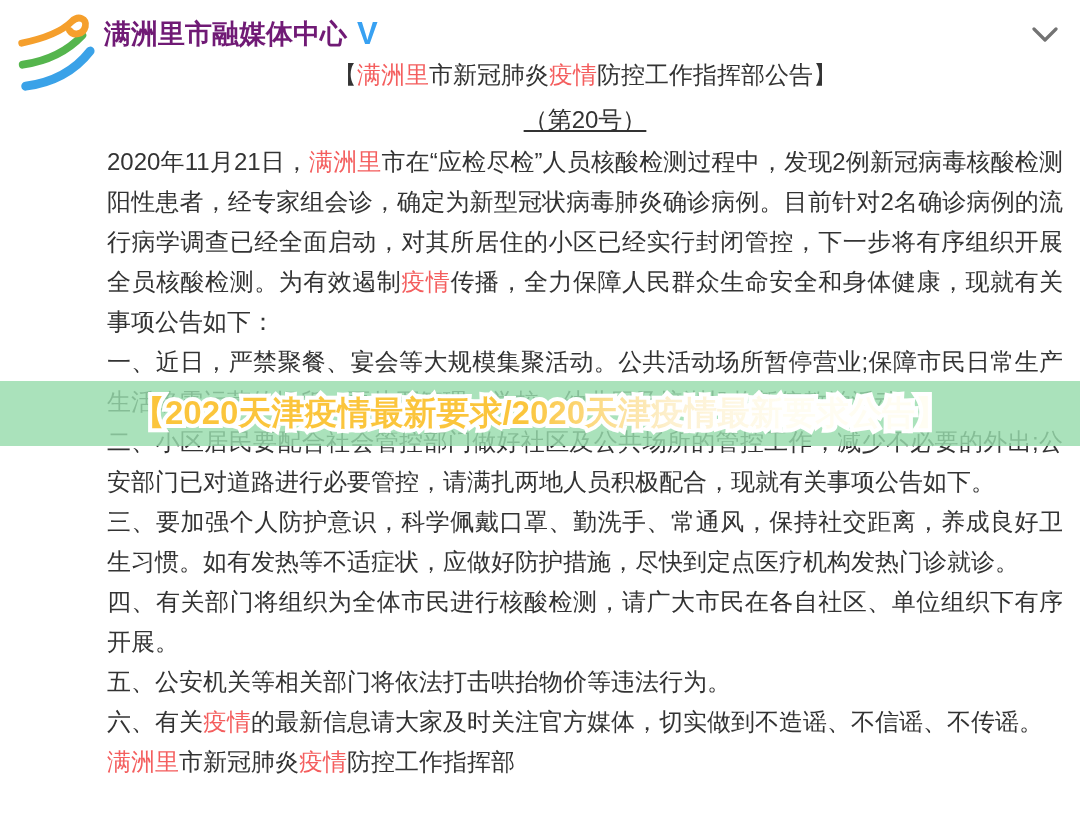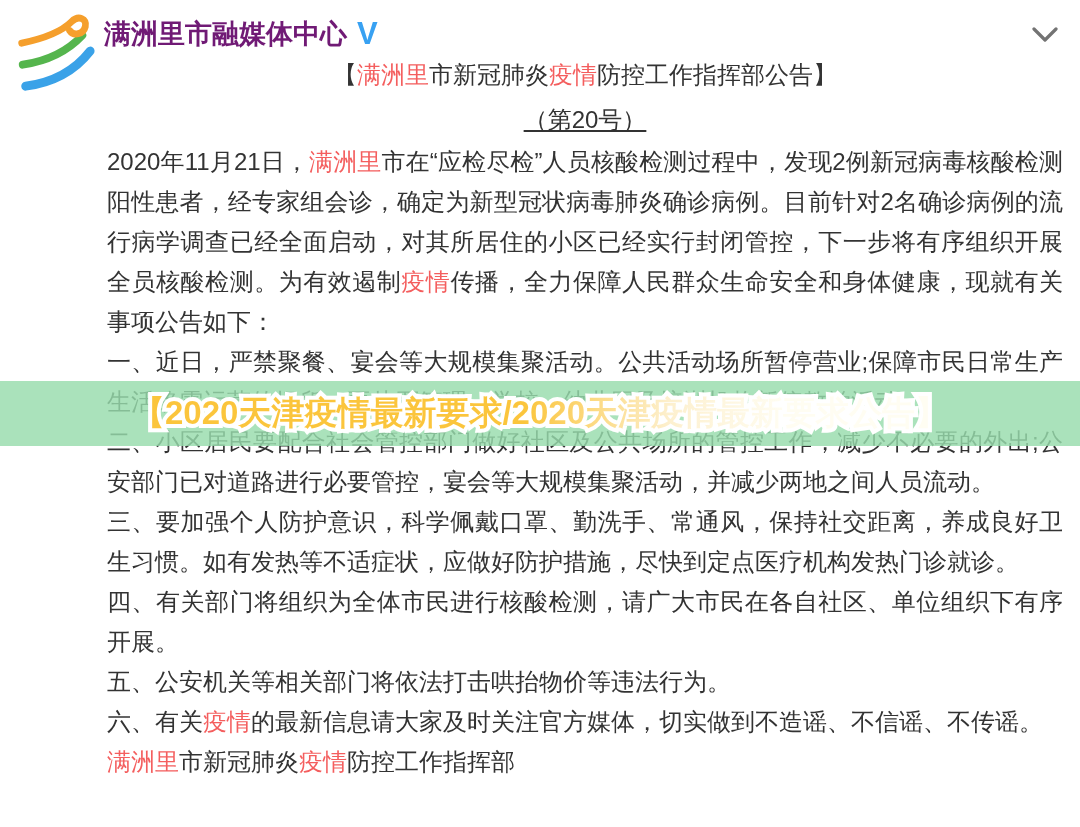--- a/index.html
+++ b/index.html
@@ -61,21 +61,21 @@
       <polyline points="2,3 13,14 24,3" fill="none" stroke="#737373" stroke-width="3.2" stroke-linecap="round" stroke-linejoin="round"></polyline>
     </svg>
   </div>
 
   <div class="content">
     <div id="flow">
         <div class="para title-line"><span>【</span><span class="hl">满洲里</span><span>市新冠肺炎</span><span class="hl">疫情</span><span>防控工作指挥部公告】</span></div>
         <div class="para subtitle-line"><span>（第20号）</span></div>
         <div class="para "><span>2020年11月21日，</span><span class="hl">满洲里</span><span>市在“应检尽检”人员核酸检测过程中，发现2例新冠病毒核酸检测阳性患者，经专家组会诊，确定为新型冠状病毒肺炎确诊病例。目前针对2名确诊病例的流行病学调查已经全面启动，对其所居住的小区已经实行封闭管控，下一步将有序组织开展全员核酸检测。为有效遏制</span><span class="hl">疫情</span><span>传播，全力保障人民群众生命安全和身体健康，现就有关事项公告如下：</span></div>
         <div class="para "><span>一、近日，严禁聚餐、宴会等大规模集聚活动。公共活动场所暂停营业;保障市民日常生产生活确需运营的场所，要从严管理。学校、幼儿园及培训机构暂停教学活动。</span></div>
-        <div class="para "><span>二、小区居民要配合社会管控部门做好社区及公共场所的管控工作，减少不必要的外出;公安部门已对道路进行必要管控，宴会等大规模集聚活动，并减少两地之间人员流动。</span></div>
+        <div class="para "><span>二、小区居民要配合社会管控部门做好社区及公共场所的管控工作，减少不必要的外出;公安部门已对道路进行必要管控，请满扎两地人员积极配合，现就有关事项公告如下。</span></div>
         <div class="para "><span>三、要加强个人防护意识，科学佩戴口罩、勤洗手、常通风，保持社交距离，养成良好卫生习惯。如有发热等不适症状，应做好防护措施，尽快到定点医疗机构发热门诊就诊。</span></div>
         <div class="para "><span>四、有关部门将组织为全体市民进行核酸检测，请广大市民在各自社区、单位组织下有序开展。</span></div>
         <div class="para "><span>五、公安机关等相关部门将依法打击哄抬物价等违法行为。</span></div>
         <div class="para "><span>六、有关</span><span class="hl">疫情</span><span>的最新信息请大家及时关注官方媒体，切实做到不造谣、不信谣、不传谣。</span></div>
         <div class="para signature"><span class="hl">满洲里</span><span>市新冠肺炎</span><span class="hl">疫情</span><span>防控工作指挥部</span></div>
       </div>
 
     <div class="para dateline">
       
     </div>

